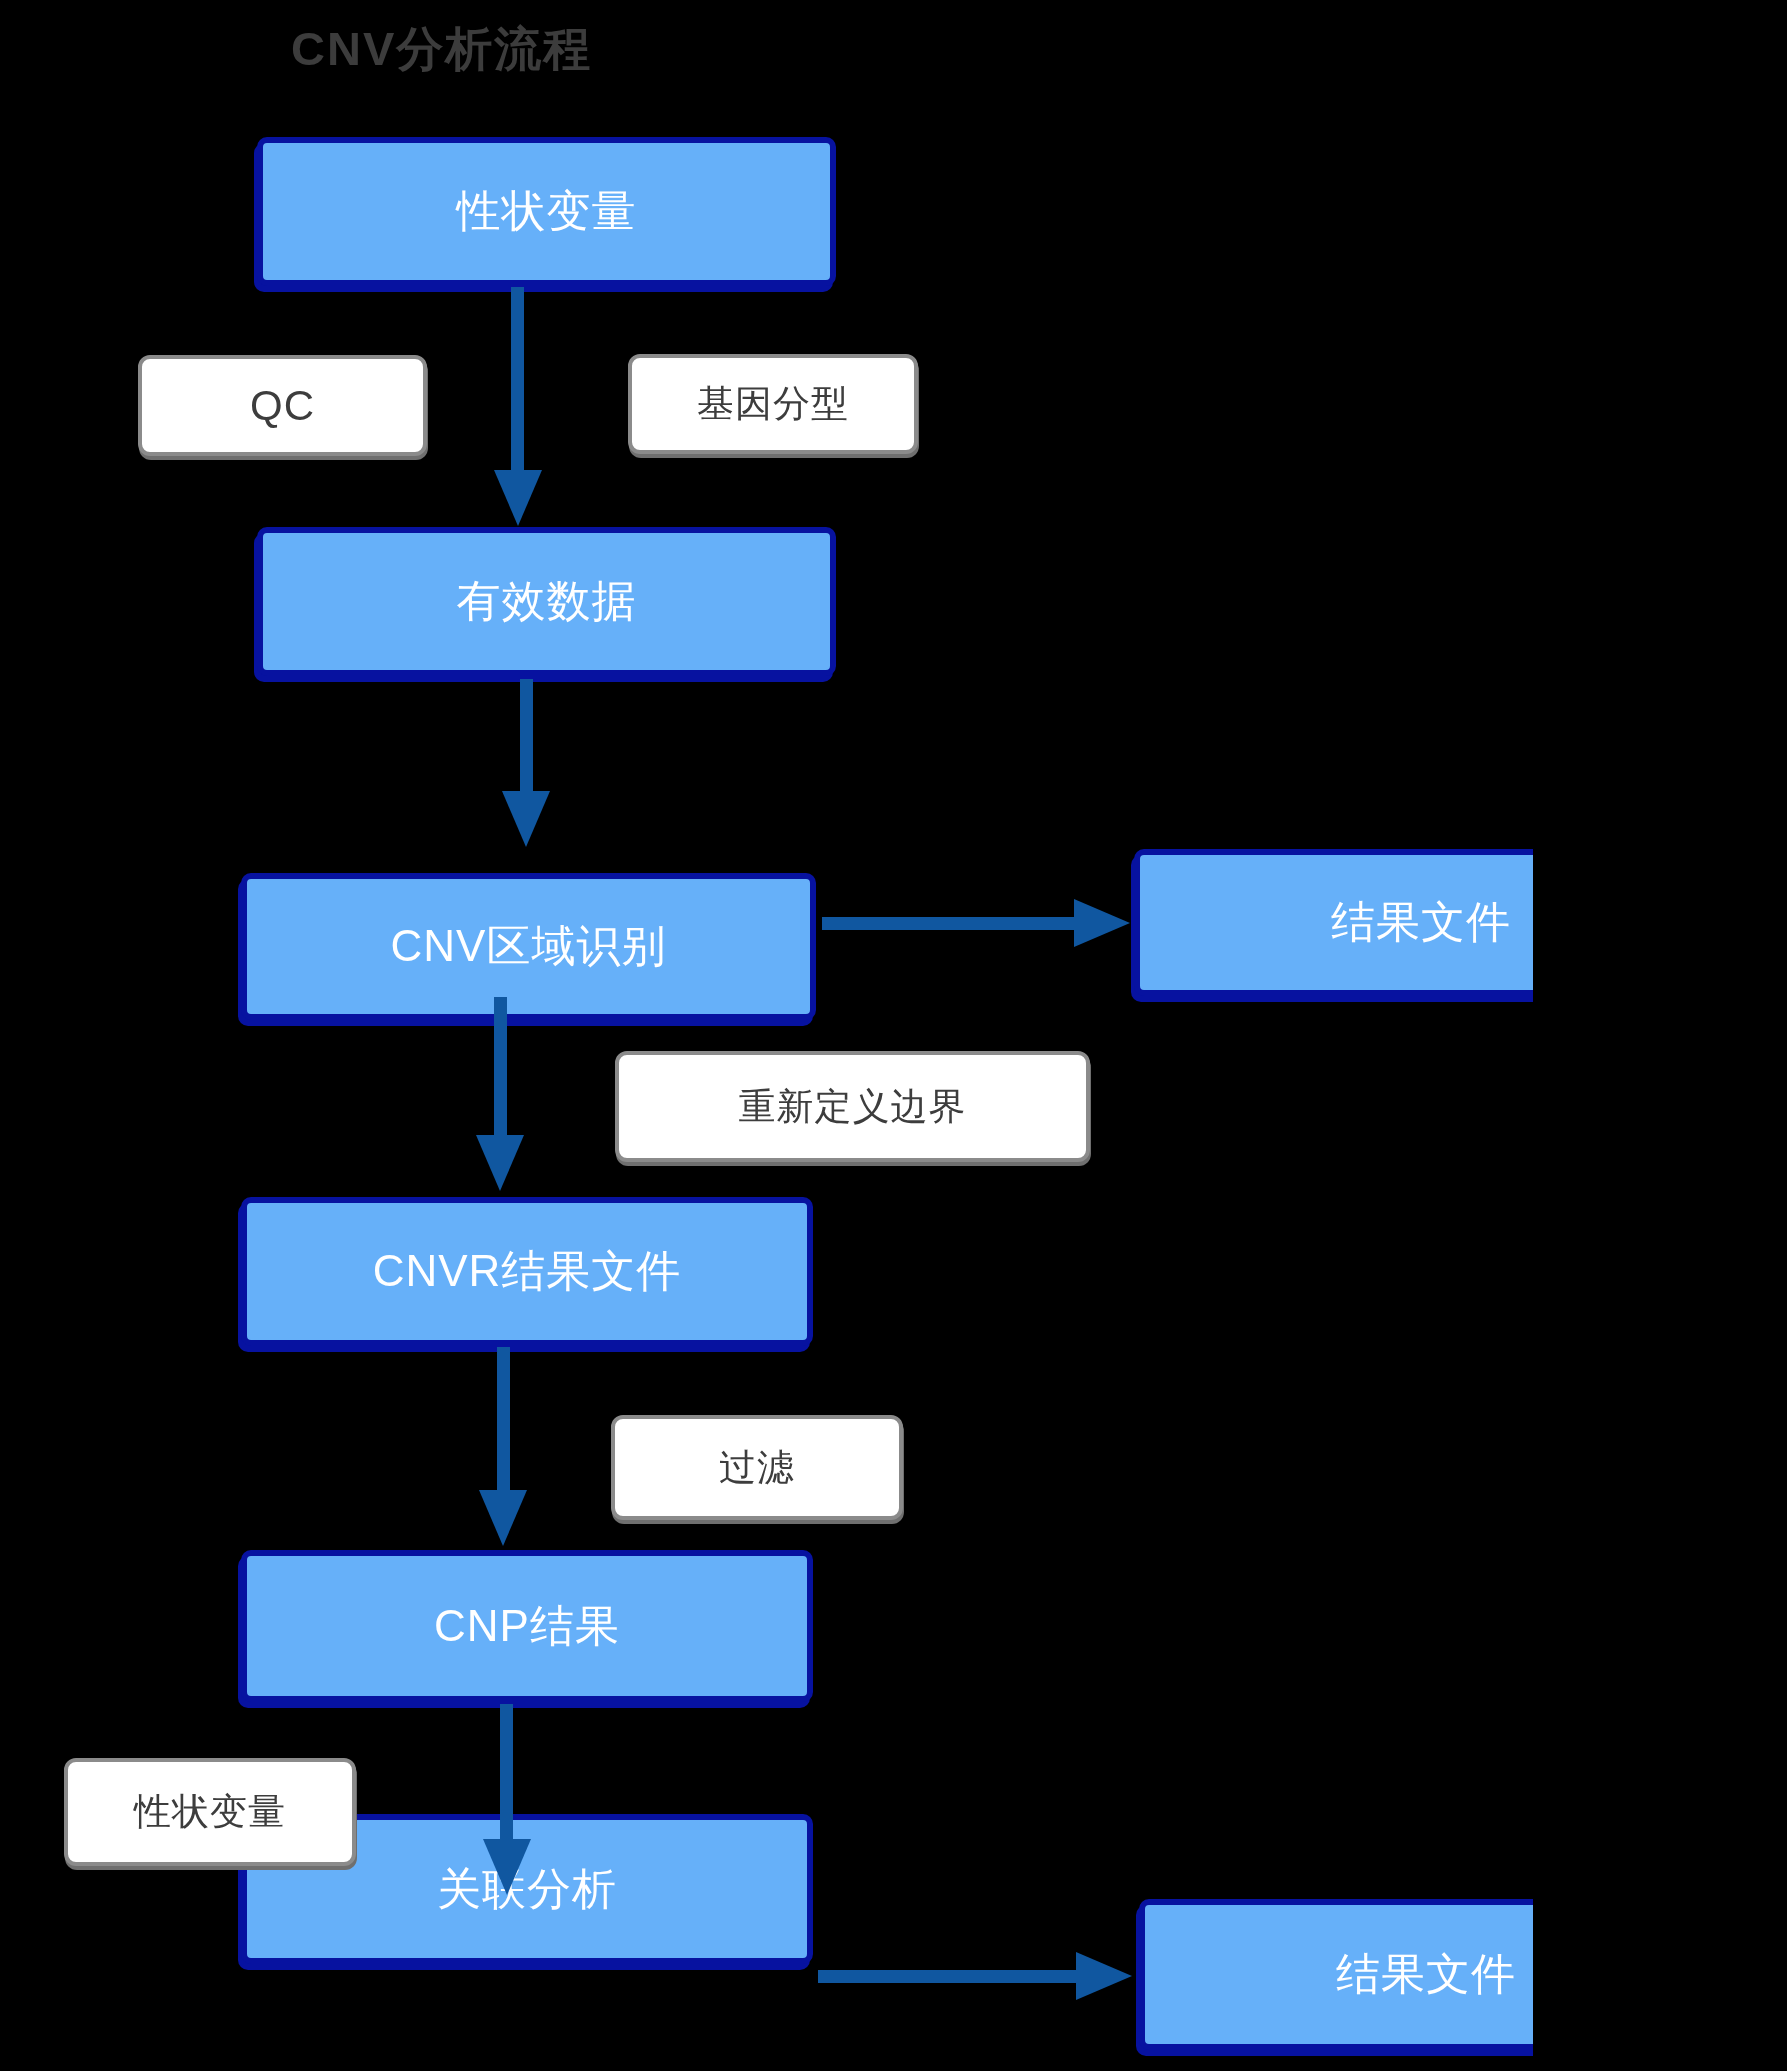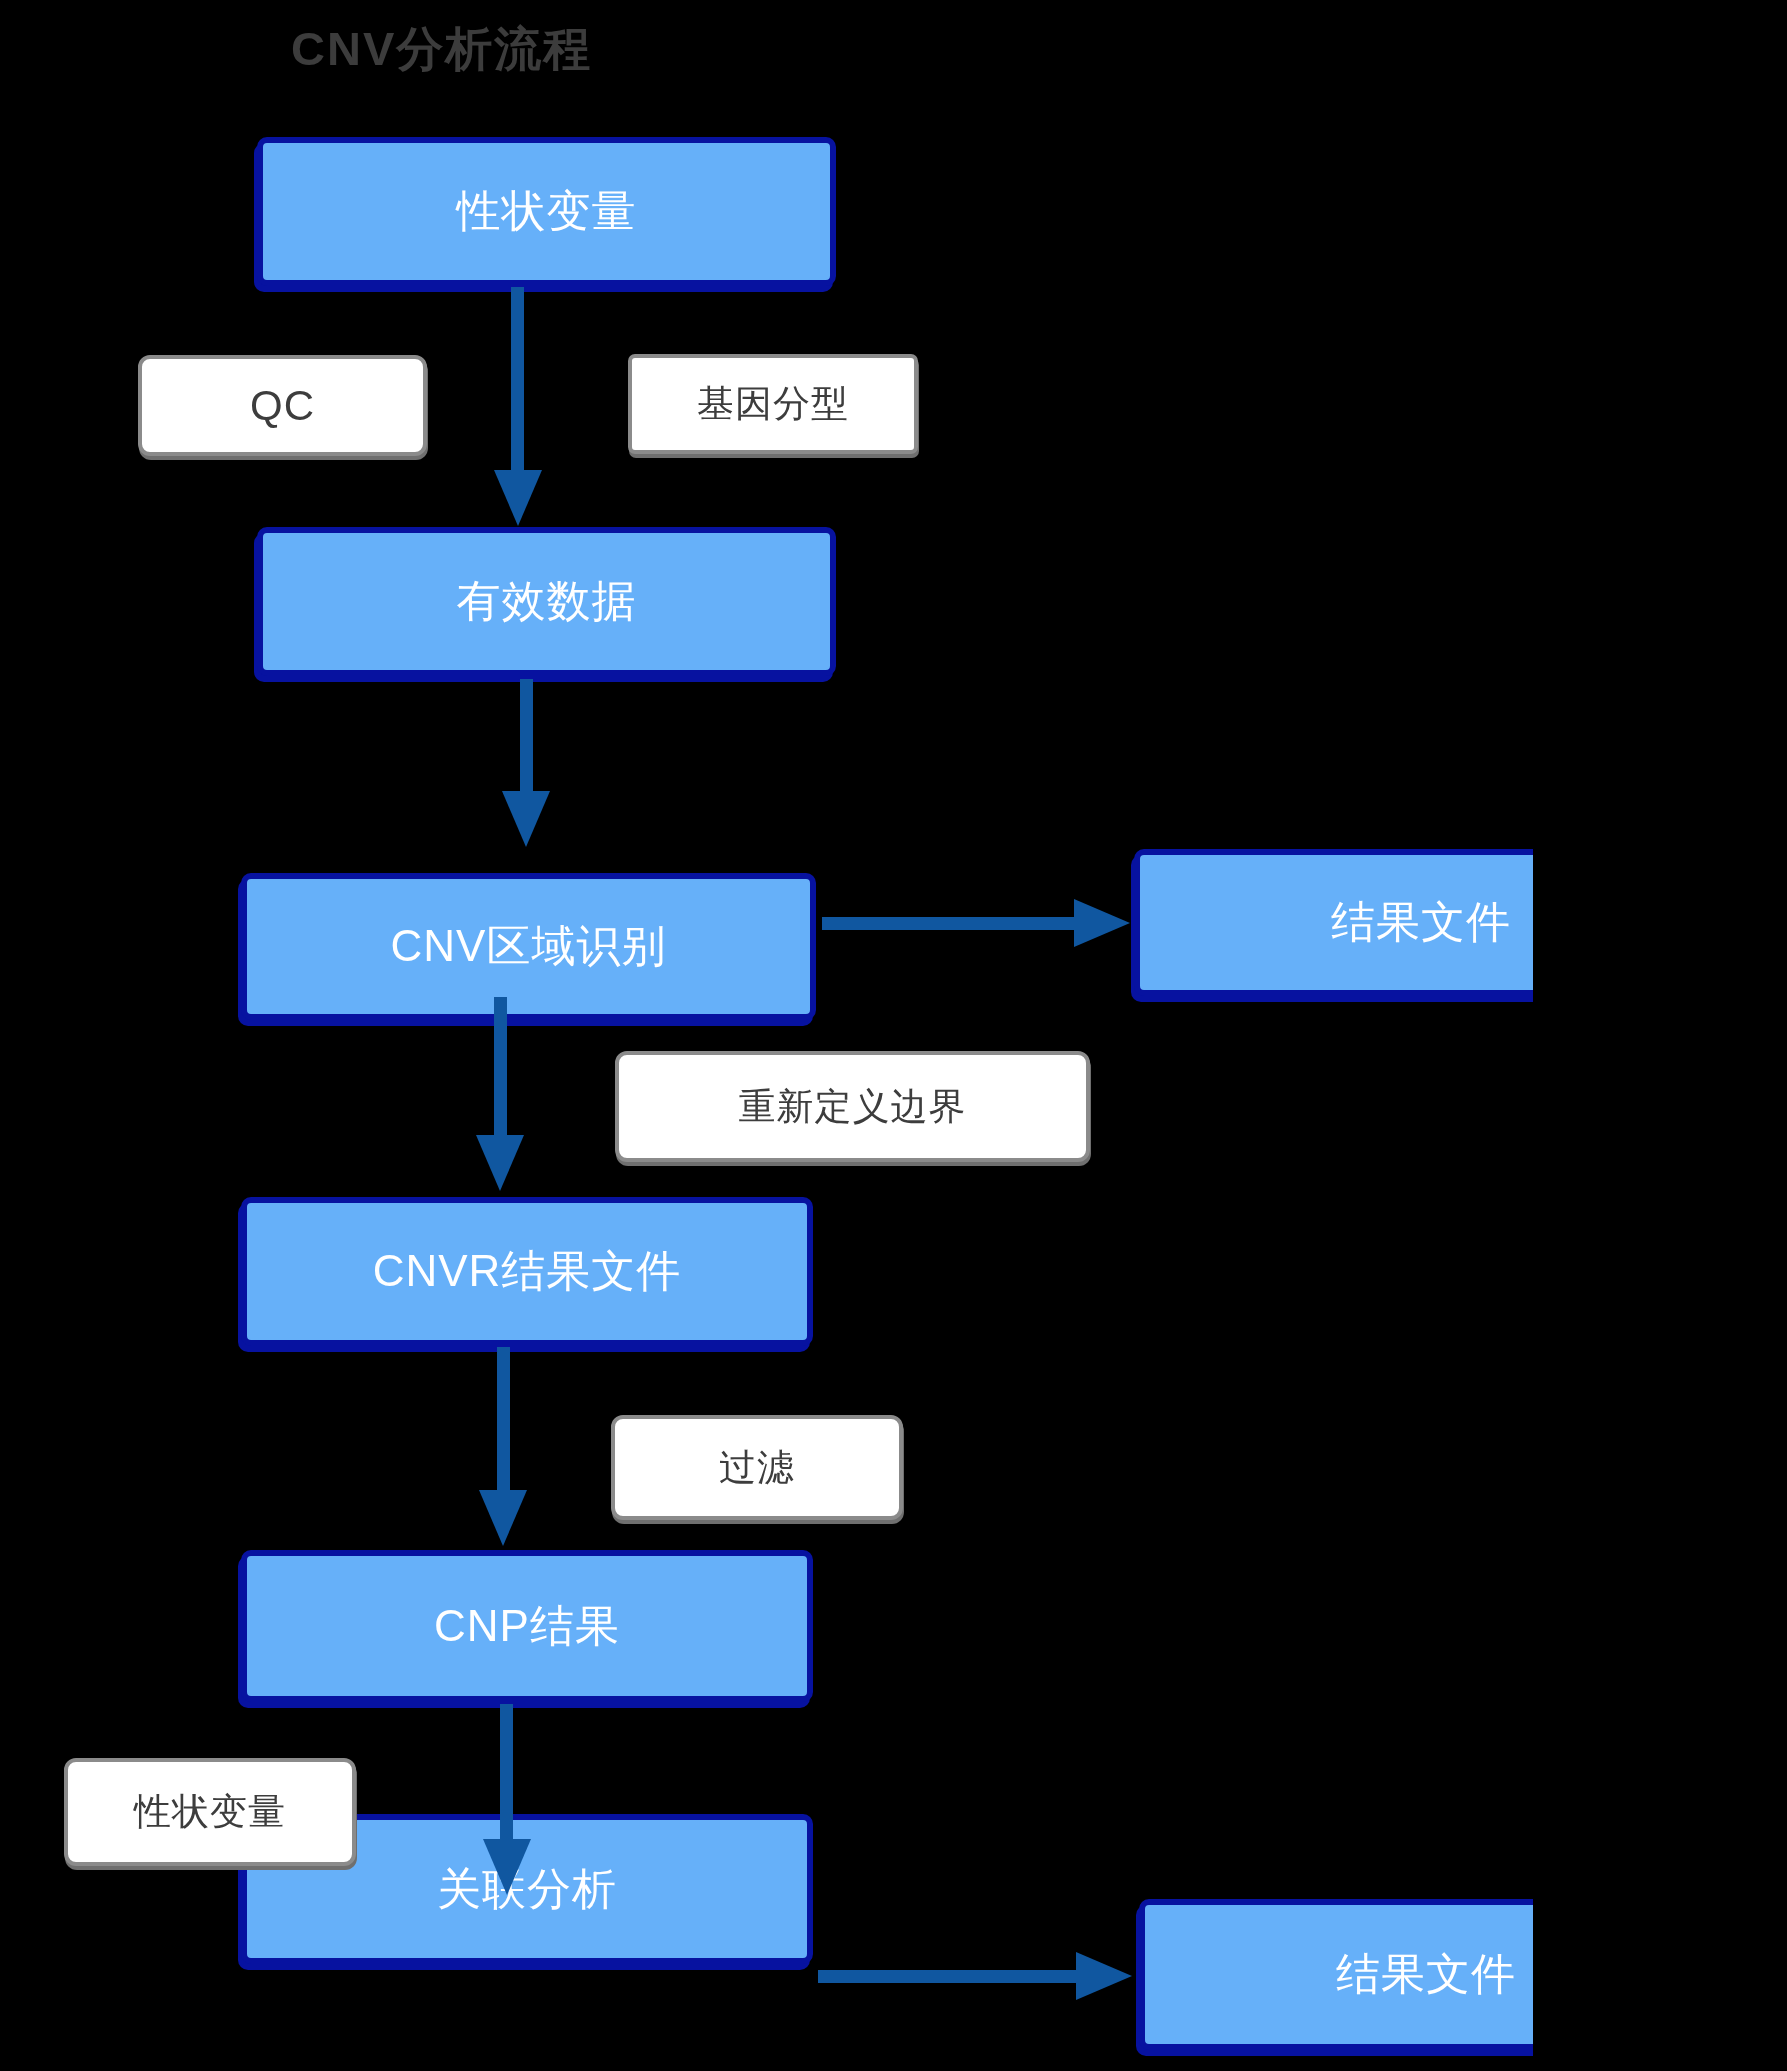--- a/index.html
+++ b/index.html
@@ -96,21 +96,21 @@
   <div class="node" style="left:241px; top:1197px; width:572px; height:149px;">CNVR结果文件</div>
 
   <div class="node" style="left:241px; top:1550px; width:572px; height:152px;">CNP结果</div>
 
   <div class="node" style="left:241px; top:1814px; width:572px; height:150px;">关联分析</div>
 
   <div class="node" style="left:1139px; top:1899px; width:574px; height:151px;">结果文件</div>
 
   <div class="label-box" style="left:138px; top:355px; width:289px; height:101px; font-size:42px;">QC</div>
 
-  <div class="label-box" style="left:628px; top:354px; width:290px; height:100px;border-radius:7px;">基因分型</div>
+  <div class="label-box" style="left:628px; top:354px; width:290px; height:100px;">基因分型</div>
 
   <div class="label-box" style="left:615px; top:1051px; width:475px; height:111px;">重新定义边界</div>
 
   <div class="label-box" style="left:611px; top:1387px; width:292px; height:105px;margin-top:28px;">过滤</div>
 
   <div class="label-box" style="left:64px; top:1758px; width:292px; height:108px;">性状变量</div>
 
   <div>
     <div class="vstem" style="left:511px; top:287px; height:184px;"></div>
     <div class="vhead" style="left:494px; top:470px;"></div>

